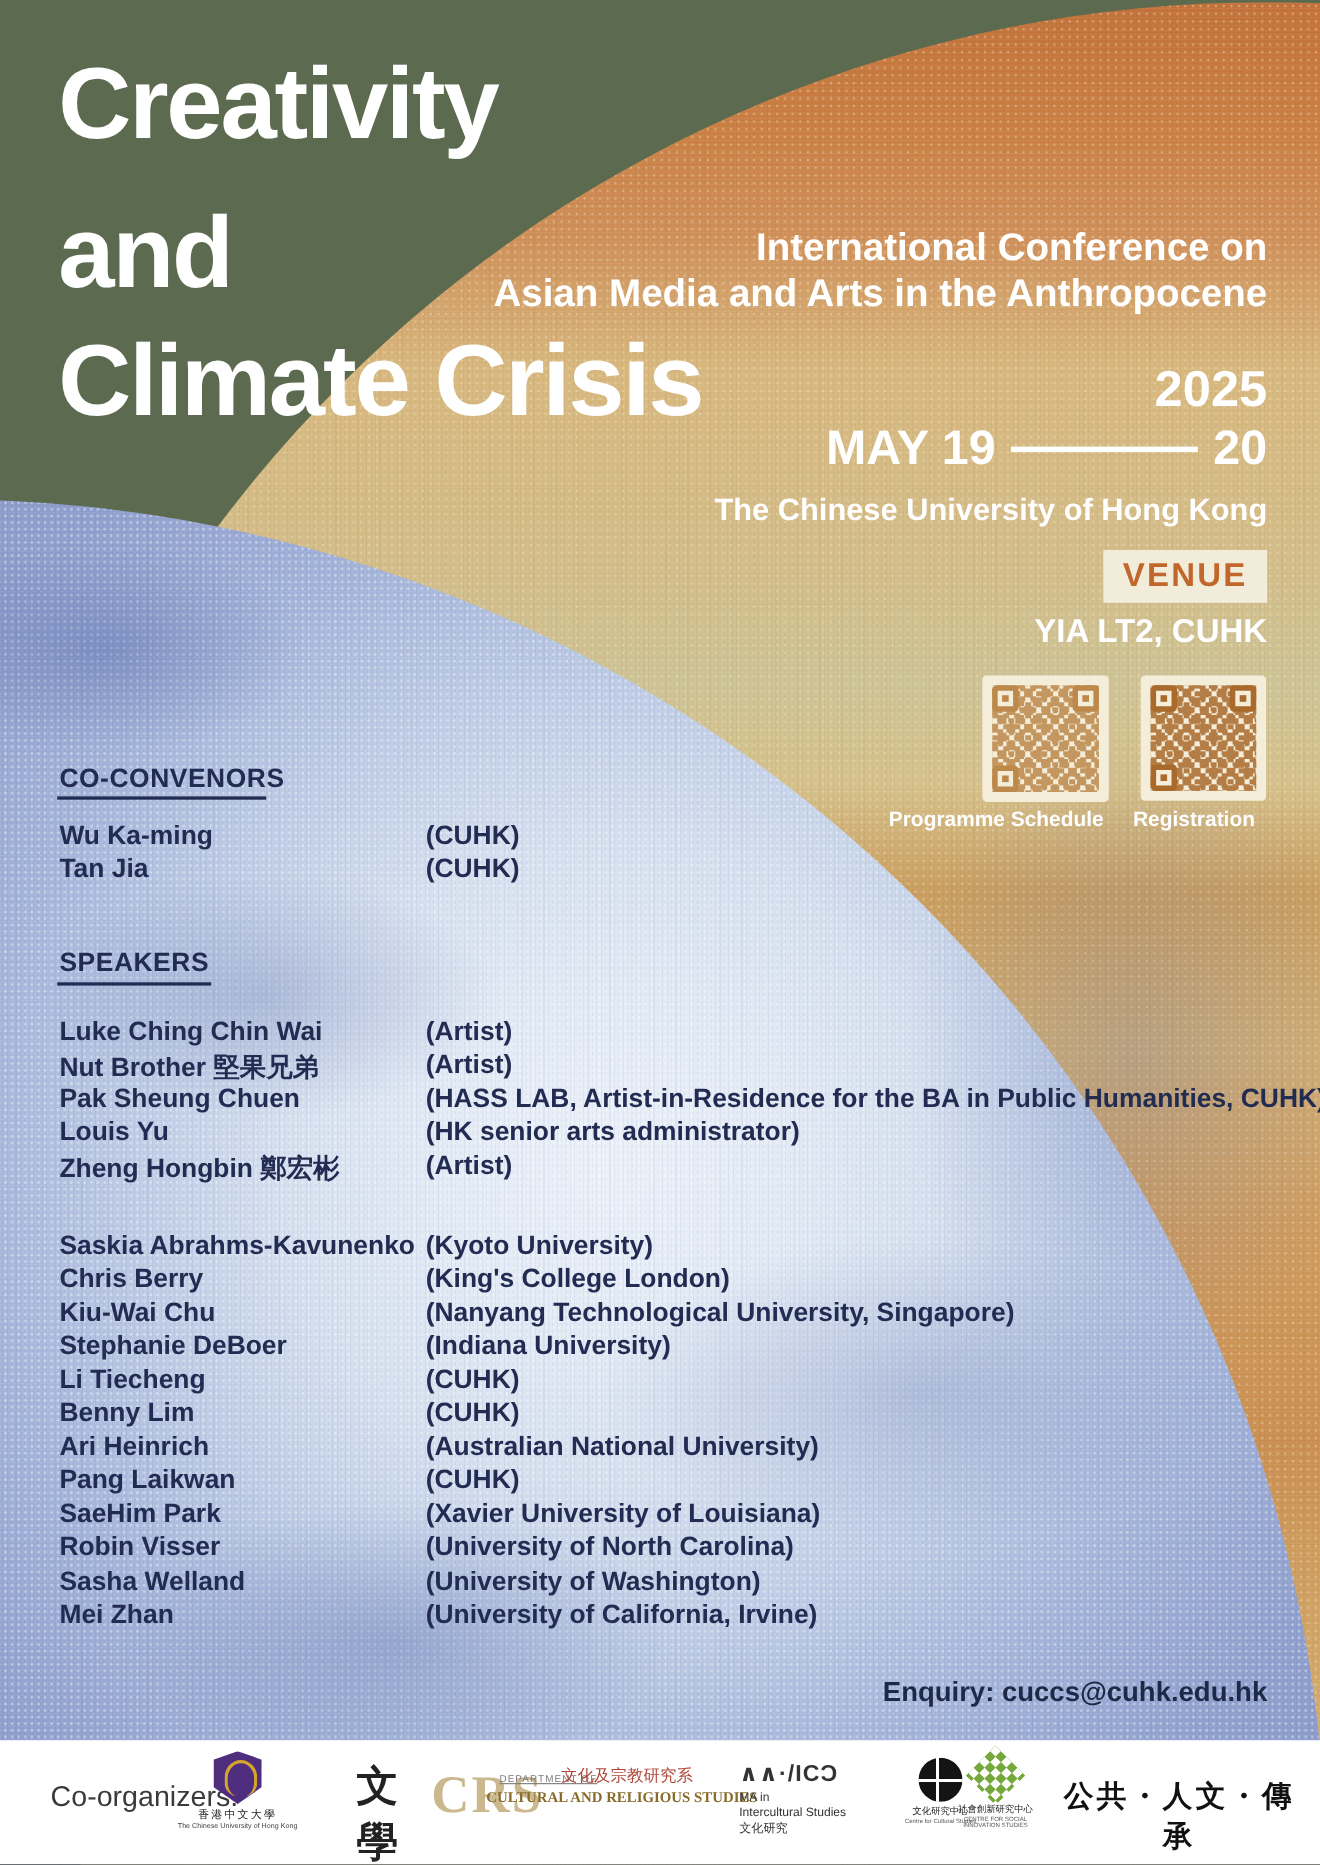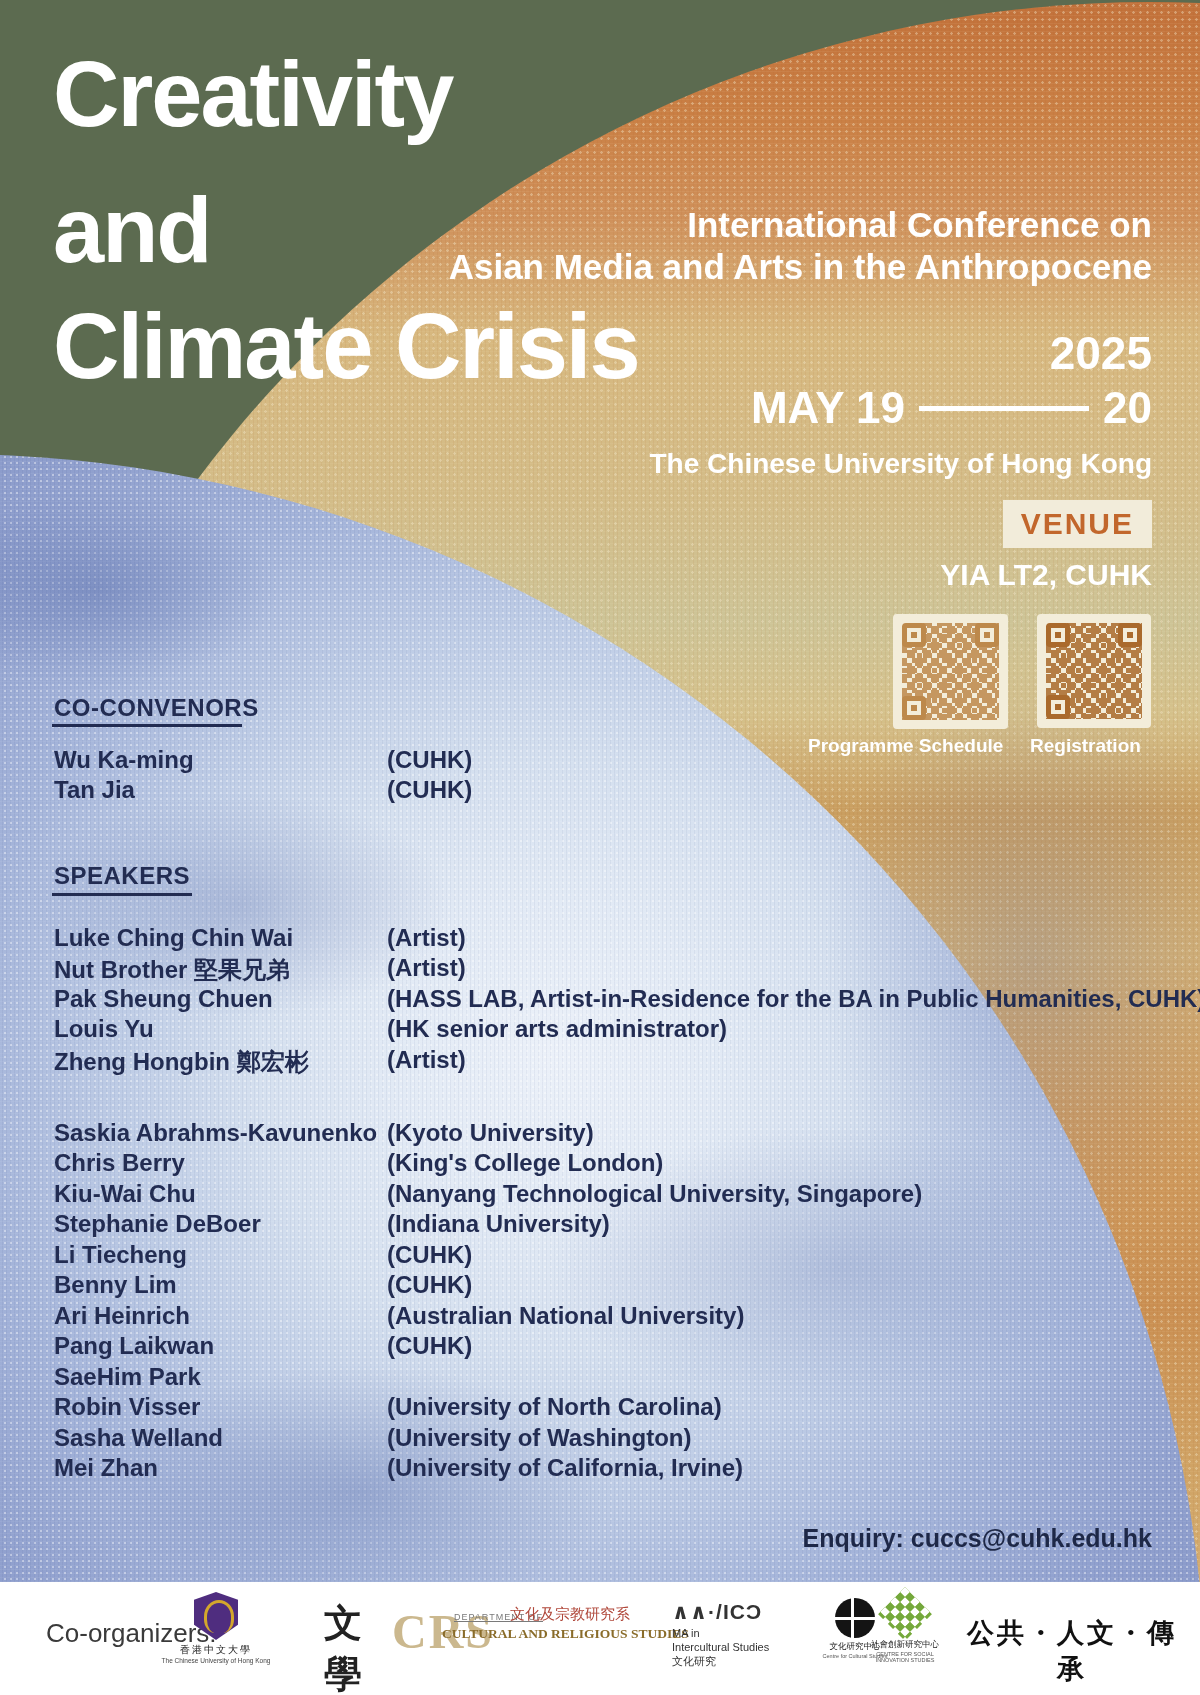--- a/index.html
+++ b/index.html
@@ -217,20 +217,21 @@
   <div class="row" style="top:1302px;">
     <span>Ari Heinrich</span>
     <span class="affil">(Australian National University)</span>
   </div>
   <div class="row" style="top:1332px;">
     <span>Pang Laikwan</span>
     <span class="affil">(CUHK)</span>
   </div>
   <div class="row" style="top:1363px;">
     <span>SaeHim Park</span>
+    <span class="affil">(Xavier University of Louisiana)</span>
   </div>
   <div class="row" style="top:1393px;">
     <span>Robin Visser</span>
     <span class="affil">(University of North Carolina)</span>
   </div>
   <div class="row" style="top:1424px;">
     <span>Sasha Welland</span>
     <span class="affil">(University of Washington)</span>
   </div>
   <div class="row" style="top:1454px;">

